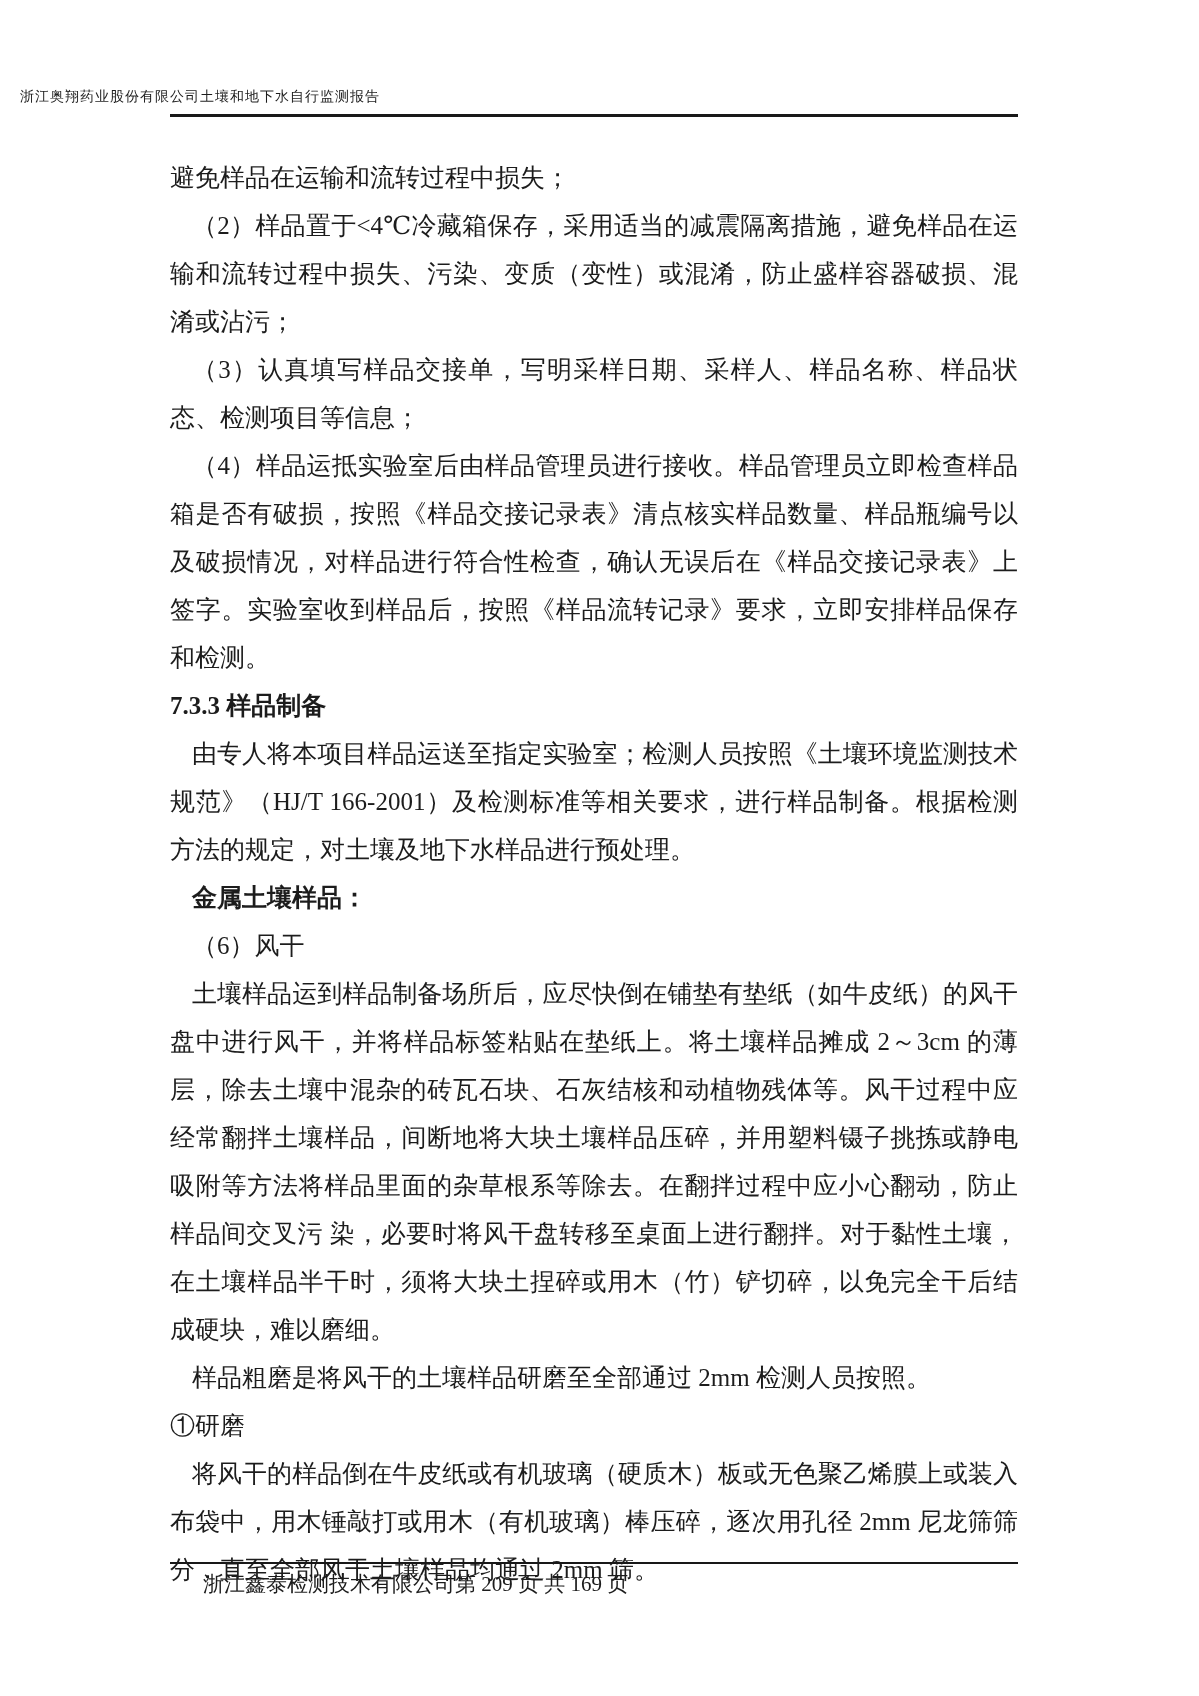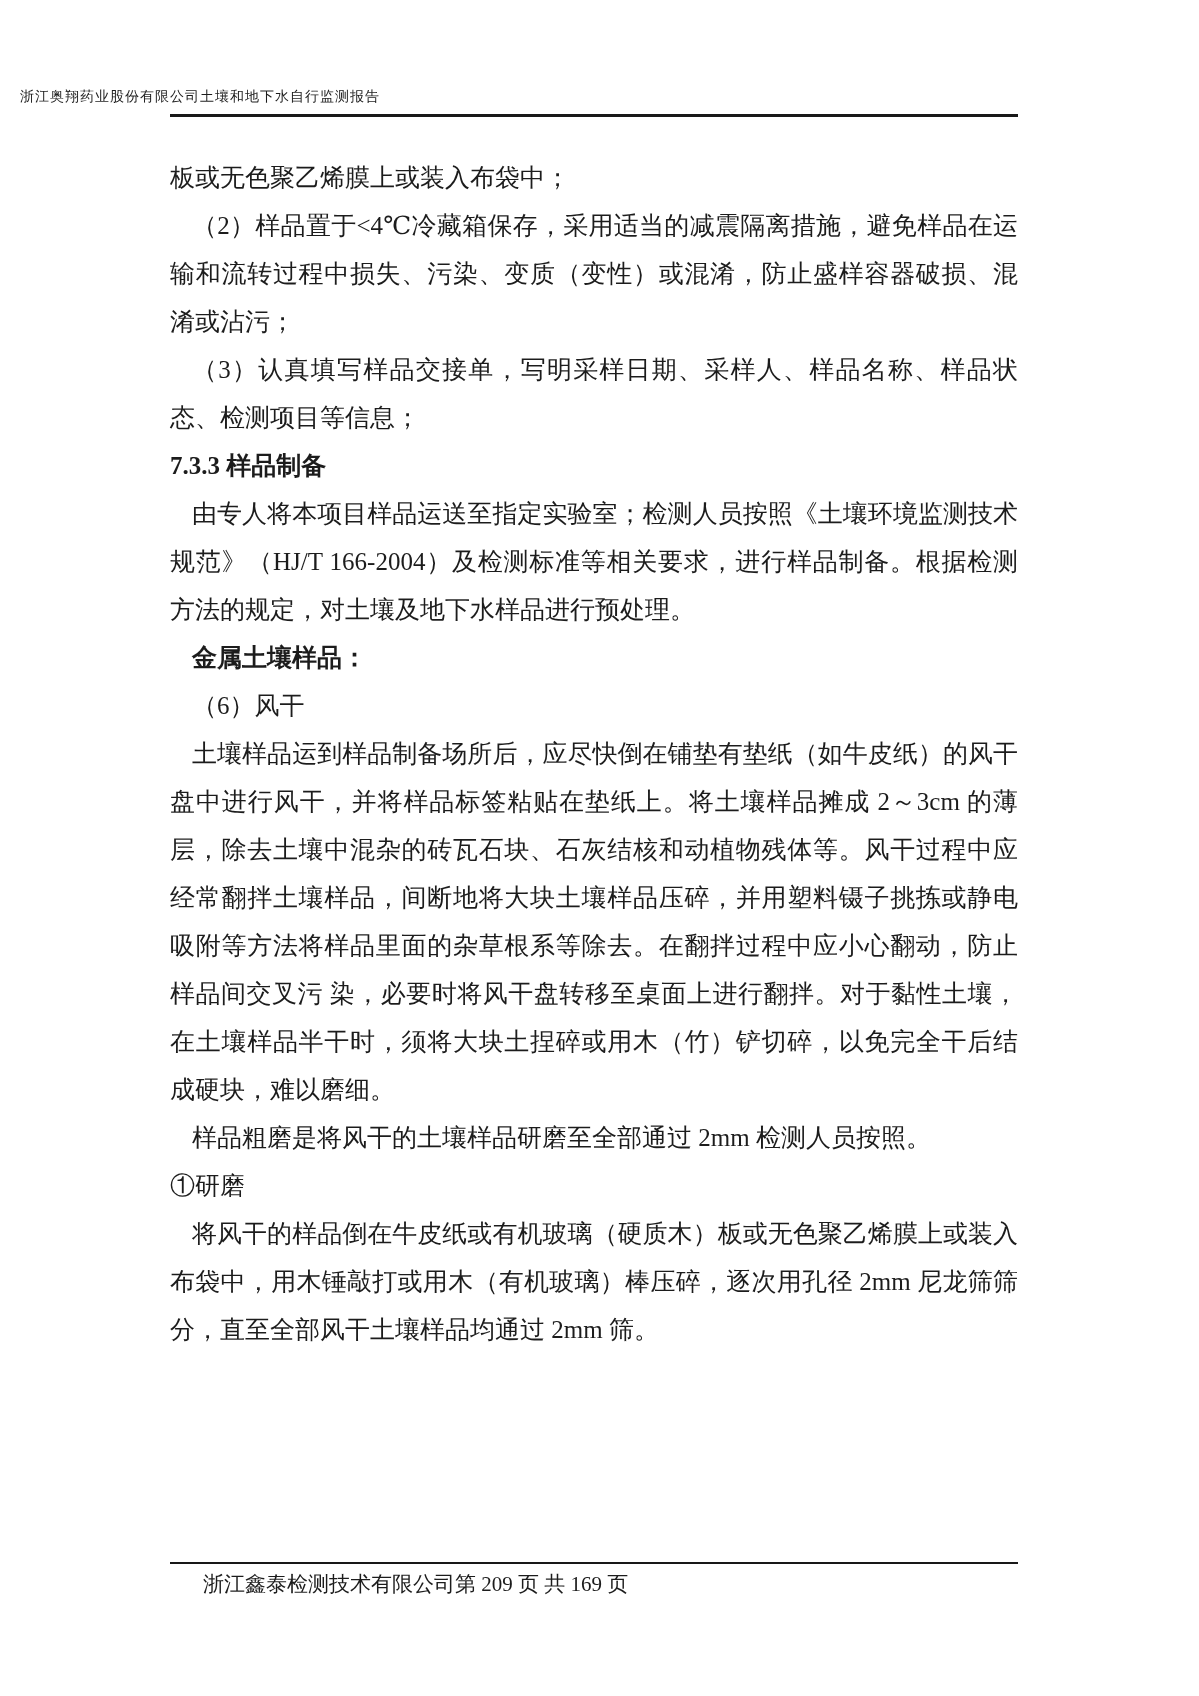--- a/index.html
+++ b/index.html
@@ -80,25 +80,26 @@
 <body>
 
 <div class="page">
 
   <div>
     <div class="header-title">浙江奥翔药业股份有限公司土壤和地下水自行监测报告</div>
     <div class="header-rule"></div>
   </div>
 
   <div class="content">
-      <p class="">板或无色聚乙烯膜上或装入布袋中；</p>
+      <p class="">避免样品在运输和流转过程中损失；</p>
       <p class="indent ">（2）样品置于&lt;4℃冷藏箱保存，采用适当的减震隔离措施，避免样品在运输和流转过程中损失、污染、变质（变性）或混淆，防止盛样容器破损、混淆或沾污；</p>
       <p class="indent ">（3）认真填写样品交接单，写明采样日期、采样人、样品名称、样品状态、检测项目等信息；</p>
+      <p class="indent ">（4）样品运抵实验室后由样品管理员进行接收。样品管理员立即检查样品箱是否有破损，按照《样品交接记录表》清点核实样品数量、样品瓶编号以及破损情况，对样品进行符合性检查，确认无误后在《样品交接记录表》上签字。实验室收到样品后，按照《样品流转记录》要求，立即安排样品保存和检测。</p>
       <p class="bold">7.3.3 样品制备</p>
-      <p class="indent ">由专人将本项目样品运送至指定实验室；检测人员按照《土壤环境监测技术规范》（HJ/T 166-2004）及检测标准等相关要求，进行样品制备。根据检测方法的规定，对土壤及地下水样品进行预处理。</p>
+      <p class="indent ">由专人将本项目样品运送至指定实验室；检测人员按照《土壤环境监测技术规范》（HJ/T 166-2001）及检测标准等相关要求，进行样品制备。根据检测方法的规定，对土壤及地下水样品进行预处理。</p>
       <p class="indent bold">金属土壤样品：</p>
       <p class="indent ">（6）风干</p>
       <p class="indent ">土壤样品运到样品制备场所后，应尽快倒在铺垫有垫纸（如牛皮纸）的风干盘中进行风干，并将样品标签粘贴在垫纸上。将土壤样品摊成 2～3cm 的薄层，除去土壤中混杂的砖瓦石块、石灰结核和动植物残体等。风干过程中应经常翻拌土壤样品，间断地将大块土壤样品压碎，并用塑料镊子挑拣或静电吸附等方法将样品里面的杂草根系等除去。在翻拌过程中应小心翻动，防止样品间交叉污 染，必要时将风干盘转移至桌面上进行翻拌。对于黏性土壤，在土壤样品半干时，须将大块土捏碎或用木（竹）铲切碎，以免完全干后结成硬块，难以磨细。</p>
       <p class="indent ">样品粗磨是将风干的土壤样品研磨至全部通过 2mm 检测人员按照。</p>
       <p class="">①研磨</p>
       <p class="indent ">将风干的样品倒在牛皮纸或有机玻璃（硬质木）板或无色聚乙烯膜上或装入布袋中，用木锤敲打或用木（有机玻璃）棒压碎，逐次用孔径 2mm 尼龙筛筛分，直至全部风干土壤样品均通过 2mm 筛。</p>
     </div>
 
   <div class="footer-rule"></div>
 

